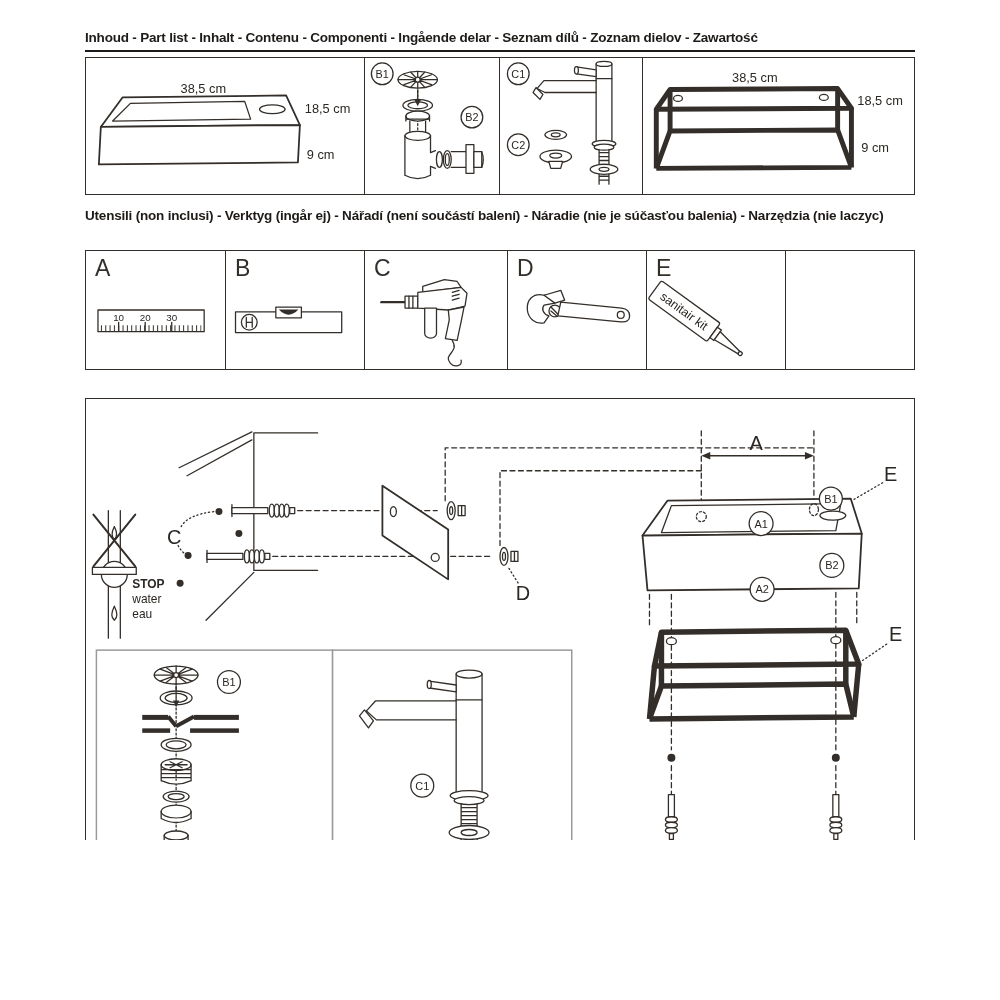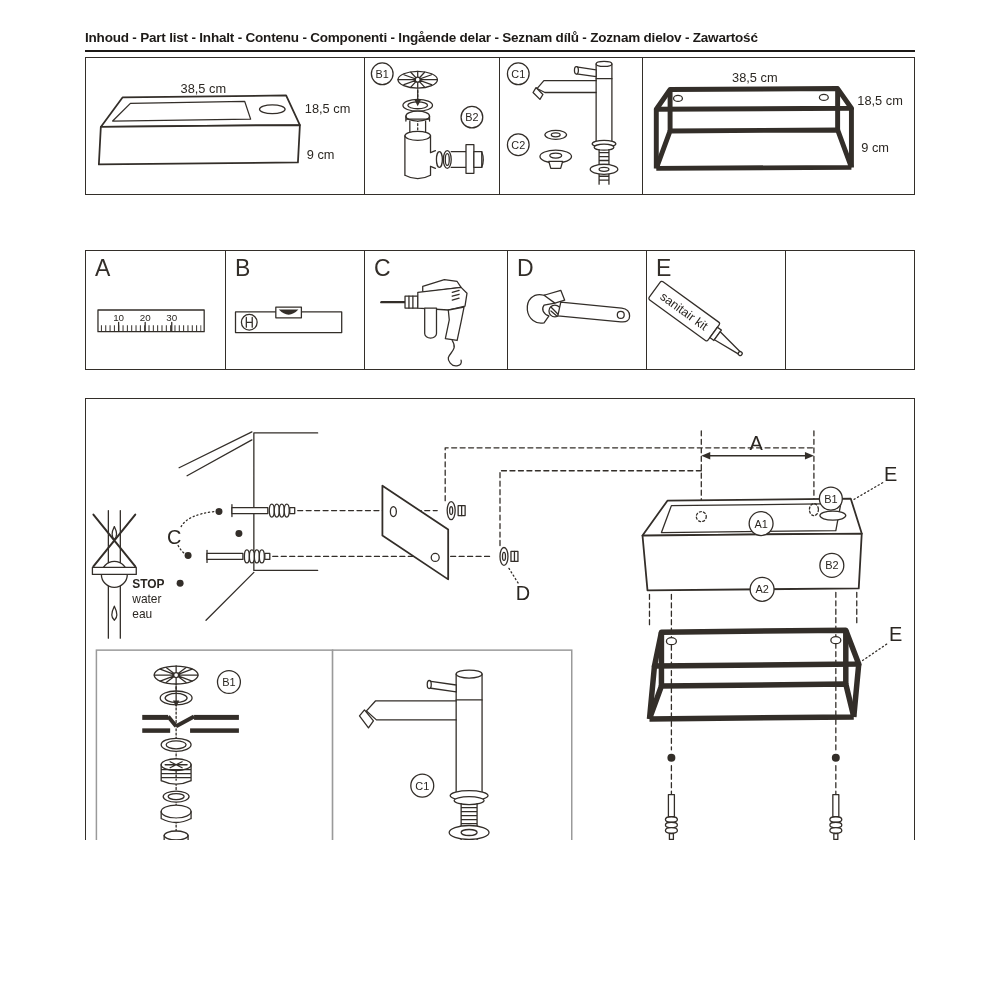--- a/index.html
+++ b/index.html
@@ -136,20 +136,21 @@
         </g>
         <ellipse class="lnw" cx="34" cy="41" rx="4.5" ry="3"></ellipse>
         <ellipse class="lnw" cx="182" cy="40" rx="4.5" ry="3"></ellipse>
         <text class="dim" x="216" y="48">18,5 cm</text>
         <text class="dim" x="220" y="95">9 cm</text>
       </svg>
     </div>
   </div>
 
   <div class="hdr" id="hdr-tools">
+    <div>Utensili (non inclusi) - Verktyg (ingår ej) - Nářadí (není součástí balení) - Náradie (nie je súčasťou balenia) - Narzędzia (nie laczyc)</div>
   </div>
 
   <div class="row" id="tools-row">
 
     <div class="cell" style="width:141px">
       <div class="cell-letter">A</div>
       <svg viewBox="0 0 141 120">
         <rect class="lnw" x="12" y="60" width="108" height="22"></rect>
         <text class="t10" x="33" y="71">10</text>
         <text class="t10" x="60" y="71">20</text>

